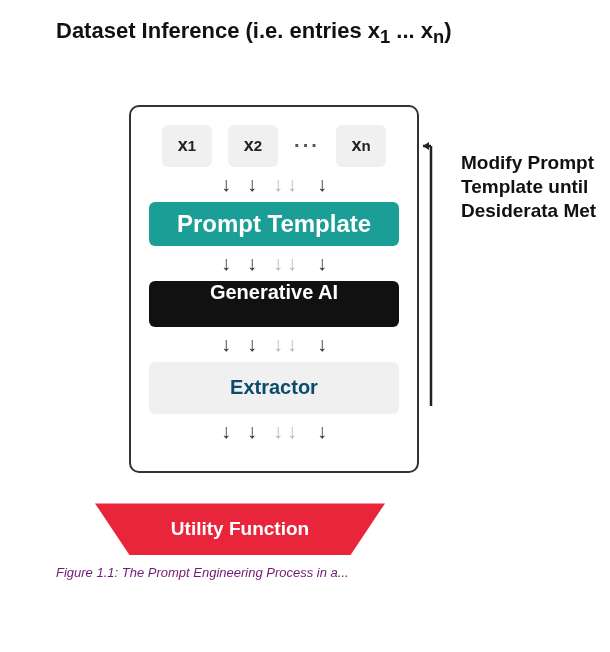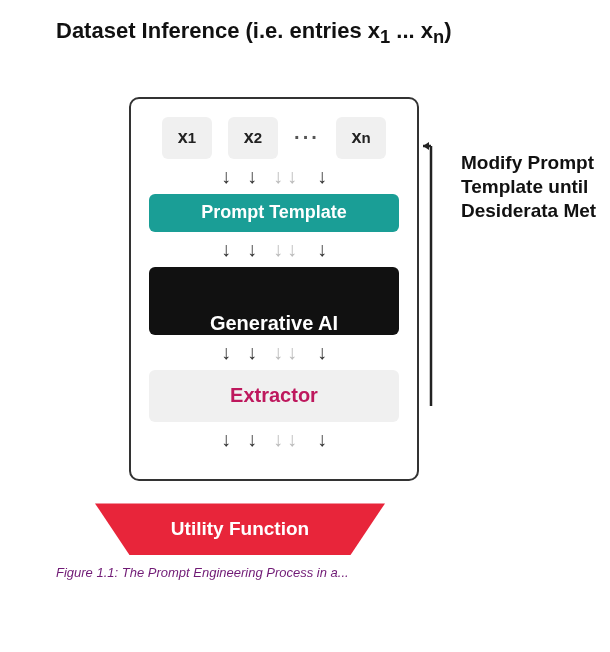--- a/index.html
+++ b/index.html
@@ -87,49 +87,49 @@
     }
     .arrow-down-light {
       font-size: 20px;
       color: #bbb;
       font-weight: 700;
     }
     .block-prompt {
       background: #1a9e96;
       border-radius: 6px;
       width: 100%;
-      height: 38px;
+      height: 44px;
       display: flex;
       align-items: center;
       justify-content: center;
       color: #fff;
-      font-size: 18px;
+      font-size: 24px;
       font-weight: 800;
     }
     .block-ai {
       background: #111;
       border-radius: 6px;
       width: 100%;
-      height: 68px;
-      display: flex;
-      align-items: flex-end;
+      height: 46px;
+      display: flex;
+      align-items: flex-start;
       justify-content: center;
       color: #fff;
       font-size: 20px;
       font-weight: 800;
     }
     .block-extractor {
       background: #f0f0f0;
       border-radius: 6px;
       width: 100%;
       height: 52px;
       display: flex;
       align-items: center;
       justify-content: center;
-      color: #be185d;
+      color: #0c4a6e;
       font-size: 20px;
       font-weight: 700;
     }
     .utility-chevron-shape {
       background: #e8253a;
       color: #fff;
       font-size: 19px;
       font-weight: 800;
       width: 290px;
       height: 52px;

